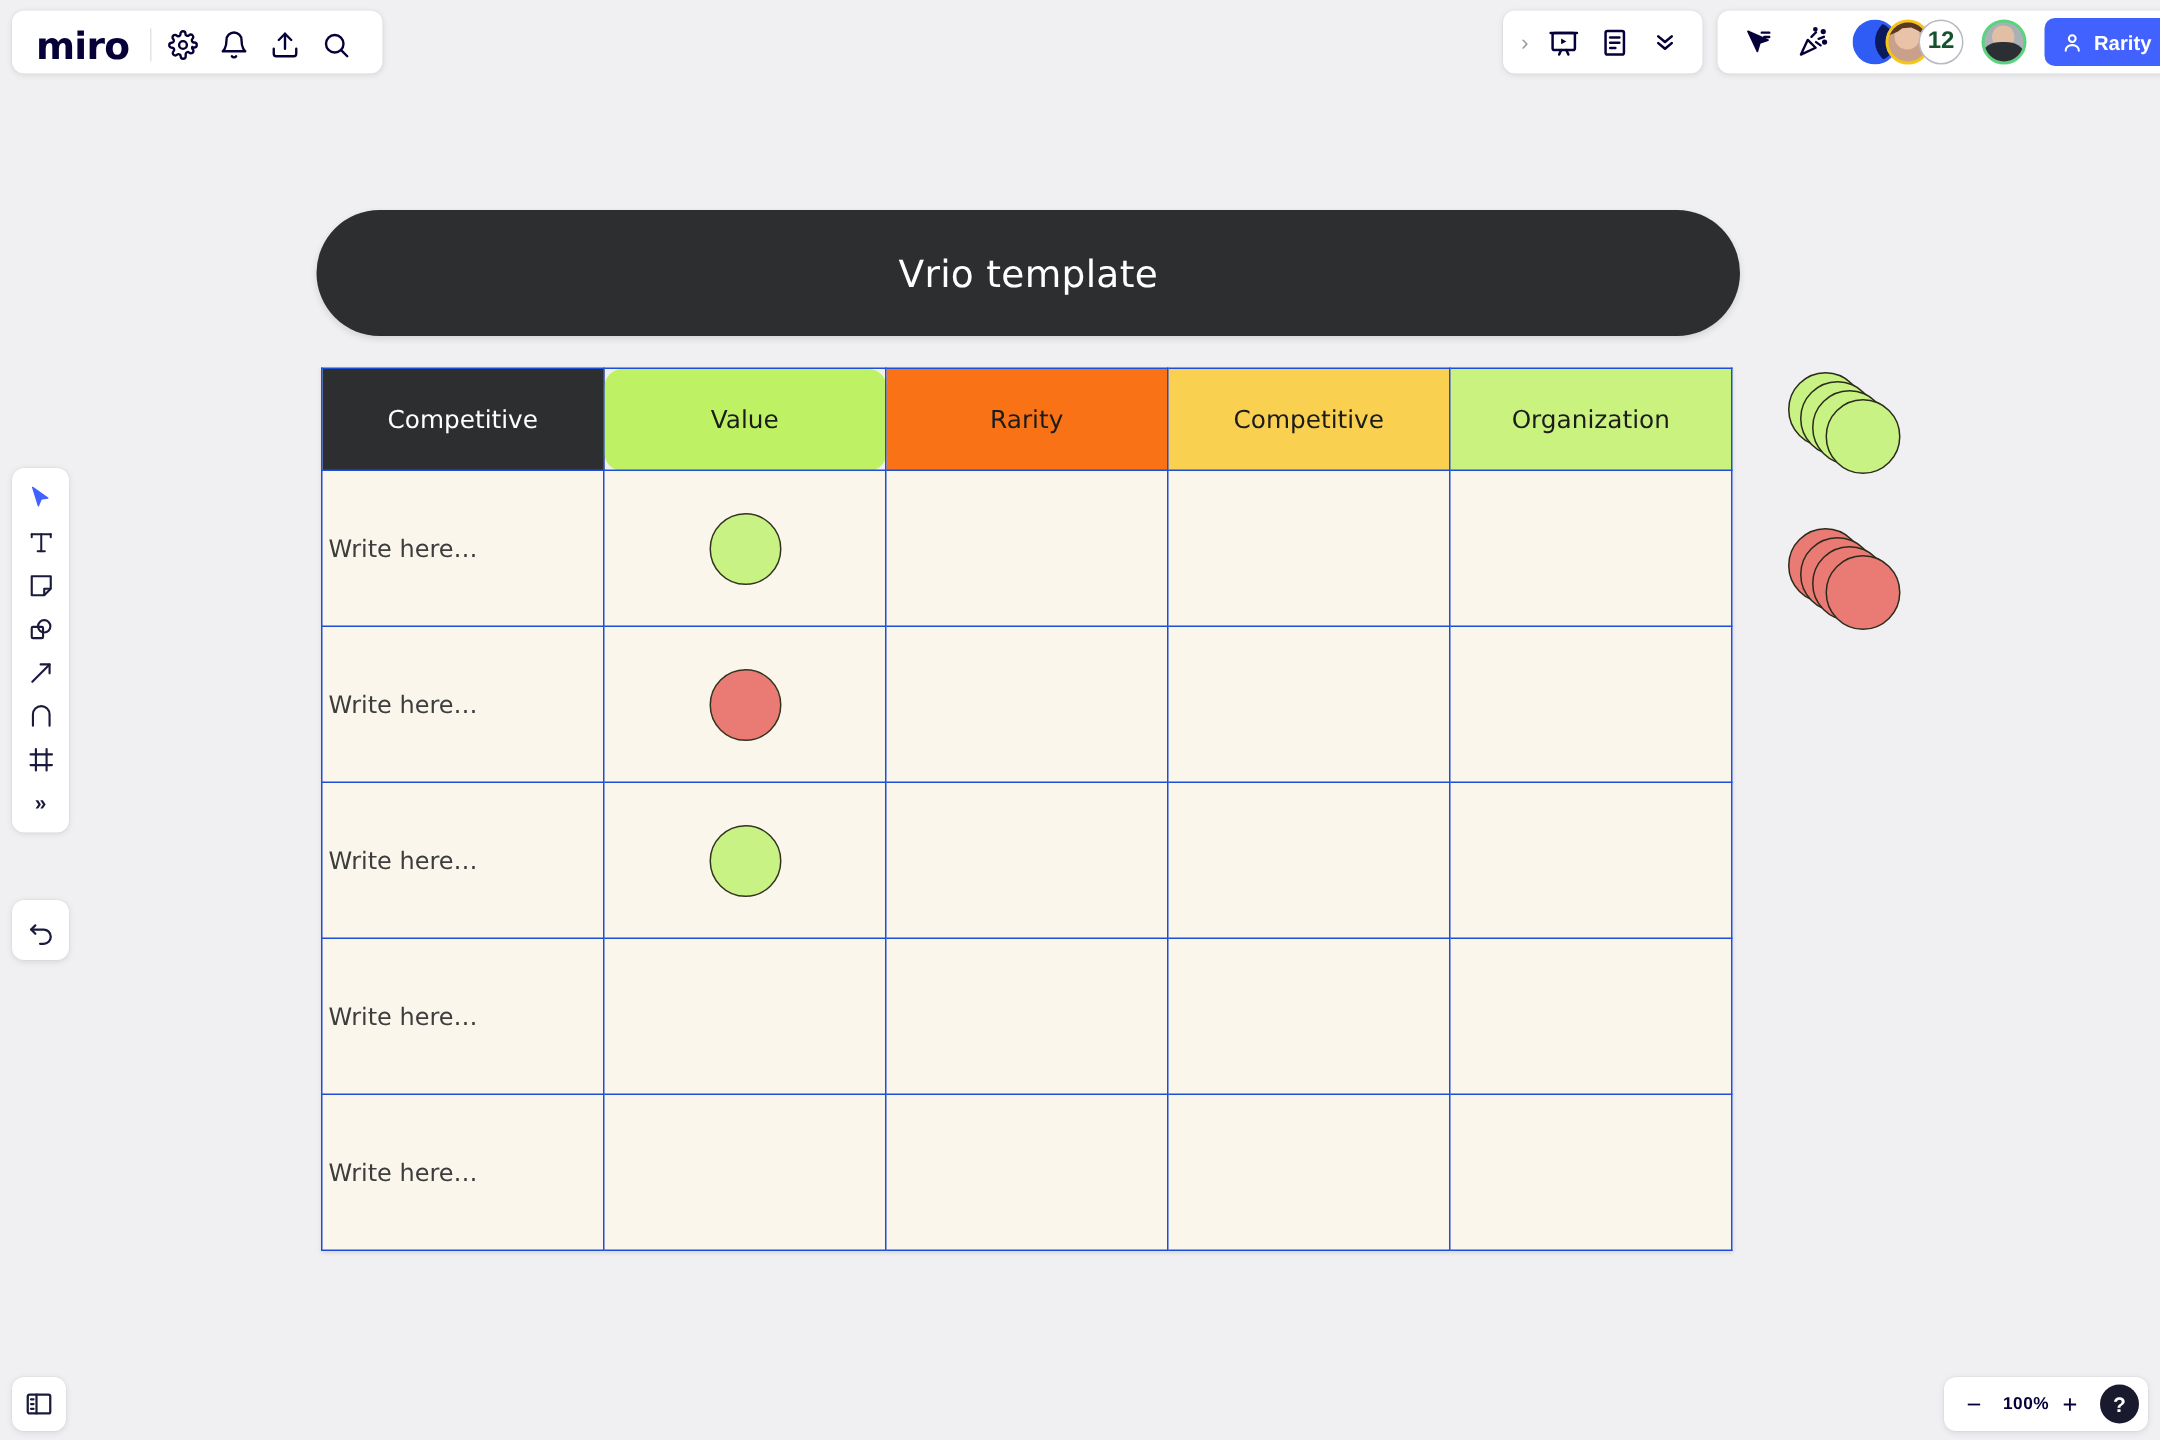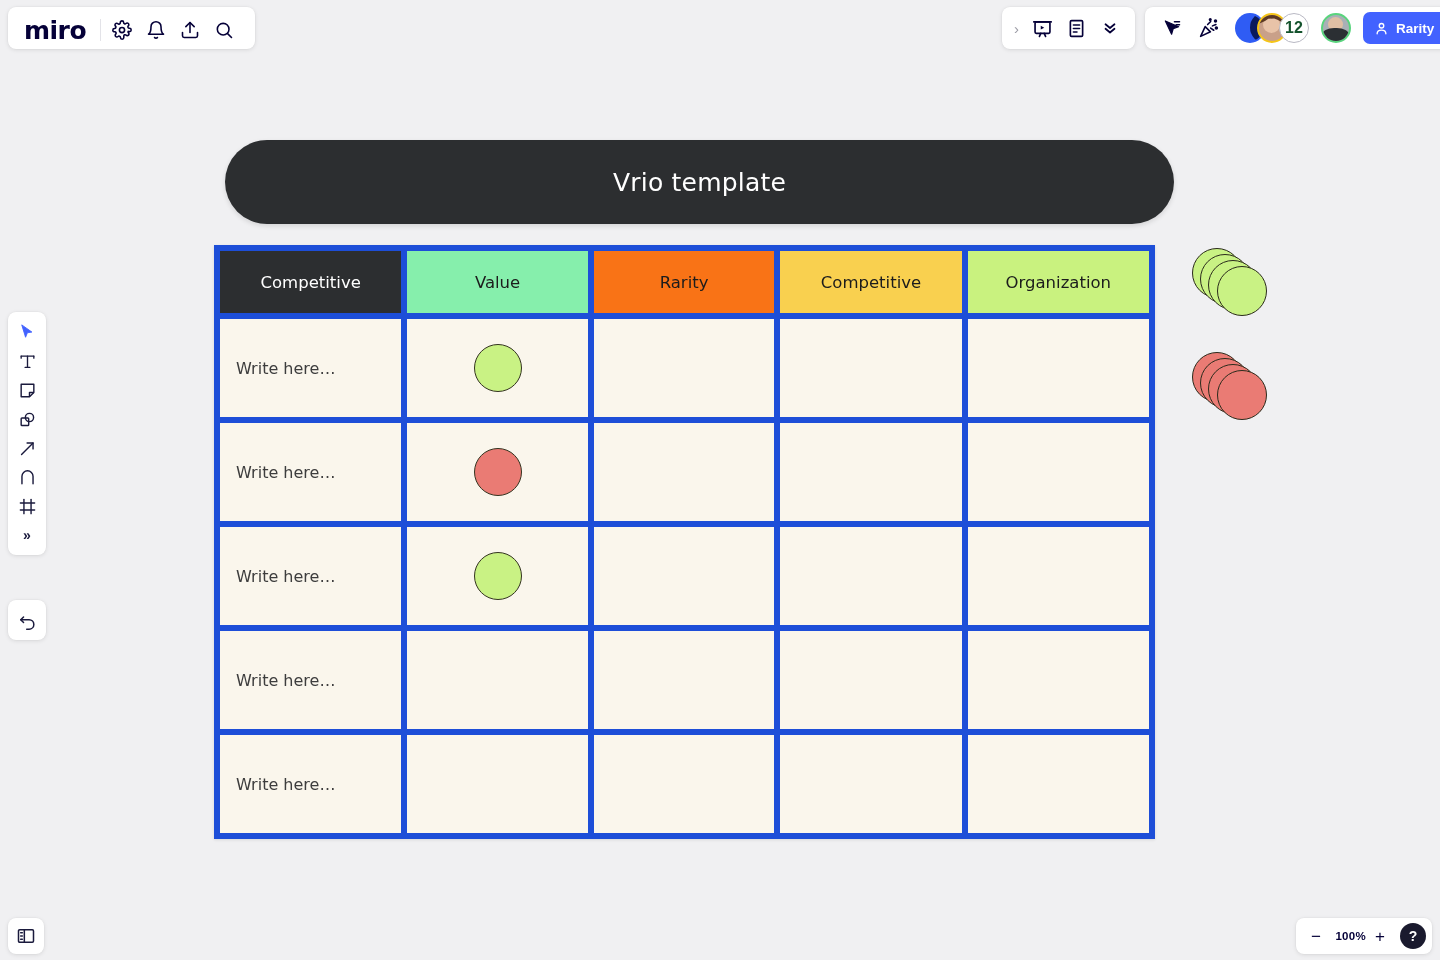--- a/index.html
+++ b/index.html
@@ -101,44 +101,44 @@
   .tool.more { font-size: 14px; font-weight: 700; color: #1a1a3d; }
   .undo-group {
     position: absolute; left: 8px; top: 600px;
     width: 38px; background: #fff; border-radius: 8px;
     box-shadow: 0 1px 4px rgba(0,0,0,.10), 0 0 0 .5px rgba(0,0,0,.03);
     padding: 6px 0; display: flex; flex-direction: column; align-items: center;
   }
 
   
   .title-bar {
-    position: absolute; left: 225px; top: 140px;
+    position: absolute; left: 211px; top: 140px;
     width: 949px; height: 84px;
     background: #2c2e30; border-radius: 42px;
     display: flex; align-items: center; justify-content: center;
     box-shadow: 0 2px 5px rgba(0,0,0,.12);
   }
   .title-bar .t {
     color: #fff; font-size: 25px; font-weight: 400;
     font-family: "DejaVu Sans", sans-serif; letter-spacing: .2px;
   }
 
   .table {
     position: absolute; left: 214px; top: 245px;
     width: 941px; border-collapse: collapse;
     box-shadow: 0 1px 3px rgba(0,0,0,.10);
   }
-  .table td, .table th { border: 6px solid #1d4ed8; padding: 16px; }
+  .table td, .table th { border: 1px solid #1d4ed8; padding: 4px; }
   .thead-cell {
     height: 68px; text-align: center; vertical-align: middle;
     font-size: 16.5px; font-weight: 400; color: #1c1c1c;
     font-family: "DejaVu Sans", sans-serif;
   }
   .th-competitive { background: #2c2e30; color: #ffffff; }
-  .th-value { background: #86efac; }
+  .th-value { background: #bef264; border-radius: 12px; }
   .th-rarity { background: #f97316; }
   .th-imitability { background: #f9d04f; }
   .th-organization { background: #c9f27f; margin-left: 12px; }
 
   .body-cell {
     height: 104px; background: #faf6ec; vertical-align: middle; text-align: center;
   }
   .cell-label {
     font-size: 16px; color: #3d3d3d; font-family: "DejaVu Sans", sans-serif;
     padding-left: 50px; text-align: left;

